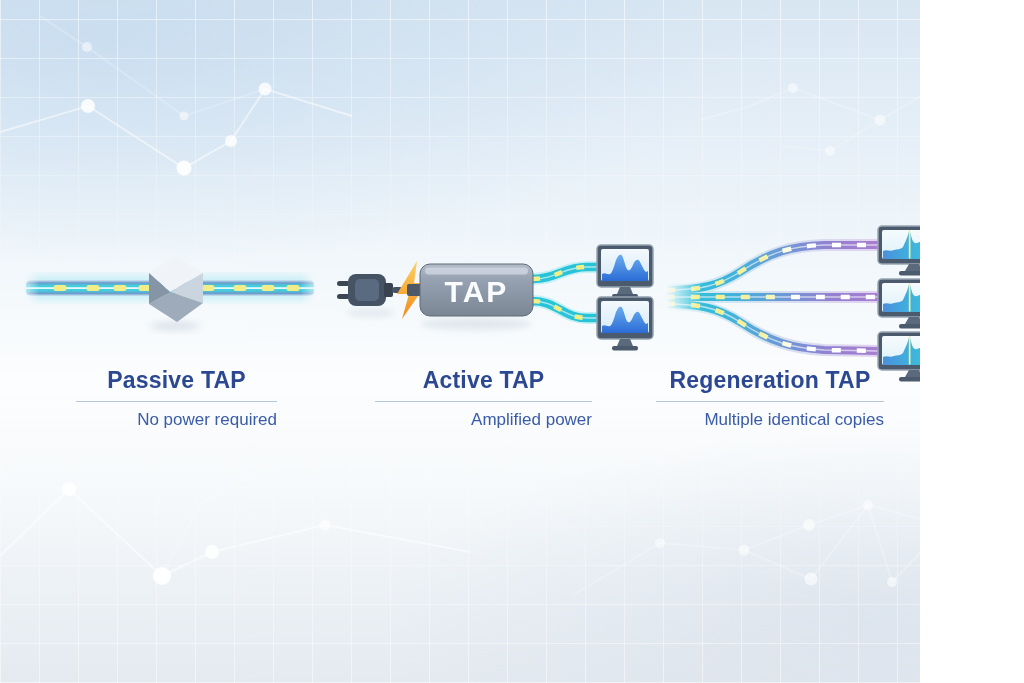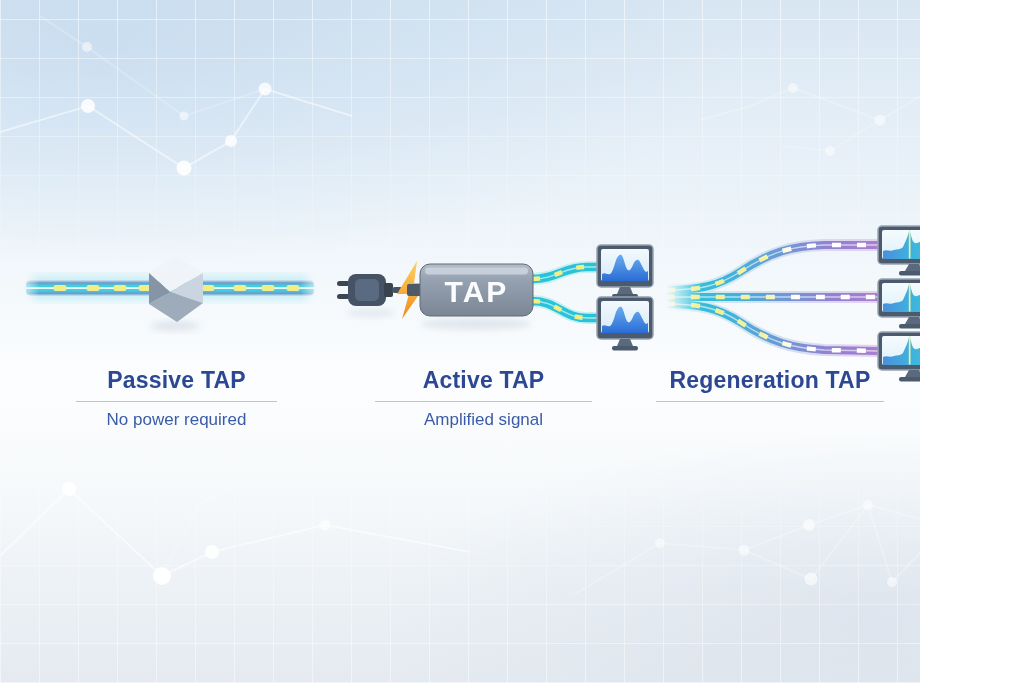--- a/index.html
+++ b/index.html
@@ -28,21 +28,21 @@
   .cap-passive{left:76px;top:367px;width:201px;}
   .cap-active{left:375px;top:367px;width:217px;}
   .cap-regen{left:656px;top:367px;width:228px;}
   .caption .title{
     margin:0;font-size:23px;line-height:26px;font-weight:700;color:#2c4892;
     text-align:center;white-space:nowrap;letter-spacing:.2px;
   }
   .caption .divider{height:1px;background:#b5c5da;margin-top:8px;}
   .caption .subtitle{
     margin:8px 0 0;font-size:17px;line-height:20px;color:#3a5ca8;
-    text-align:center;white-space:nowrap;
+    text-align:right;white-space:nowrap;
   }
   svg text{font-family:"Liberation Sans",sans-serif;}
 </style>
 </head>
 <body>
 
 <div class="canvas">
 
   <div class="bg-grid"></div>
 
@@ -285,21 +285,22 @@
 
   <section class="caption cap-passive">
     <h2 class="title">Passive TAP</h2>
     <div class="divider"></div>
     <p class="subtitle">No power required</p>
   </section>
 
   <section class="caption cap-active">
     <h2 class="title">Active TAP</h2>
     <div class="divider"></div>
-    <p class="subtitle">Amplified signal</p>
+    <p class="subtitle">Amplified power</p>
   </section>
 
   <section class="caption cap-regen">
     <h2 class="title">Regeneration TAP</h2>
     <div class="divider"></div>
+    <p class="subtitle">Multiple identical copies</p>
   </section>
 
 </div>
 
 </body></html>

